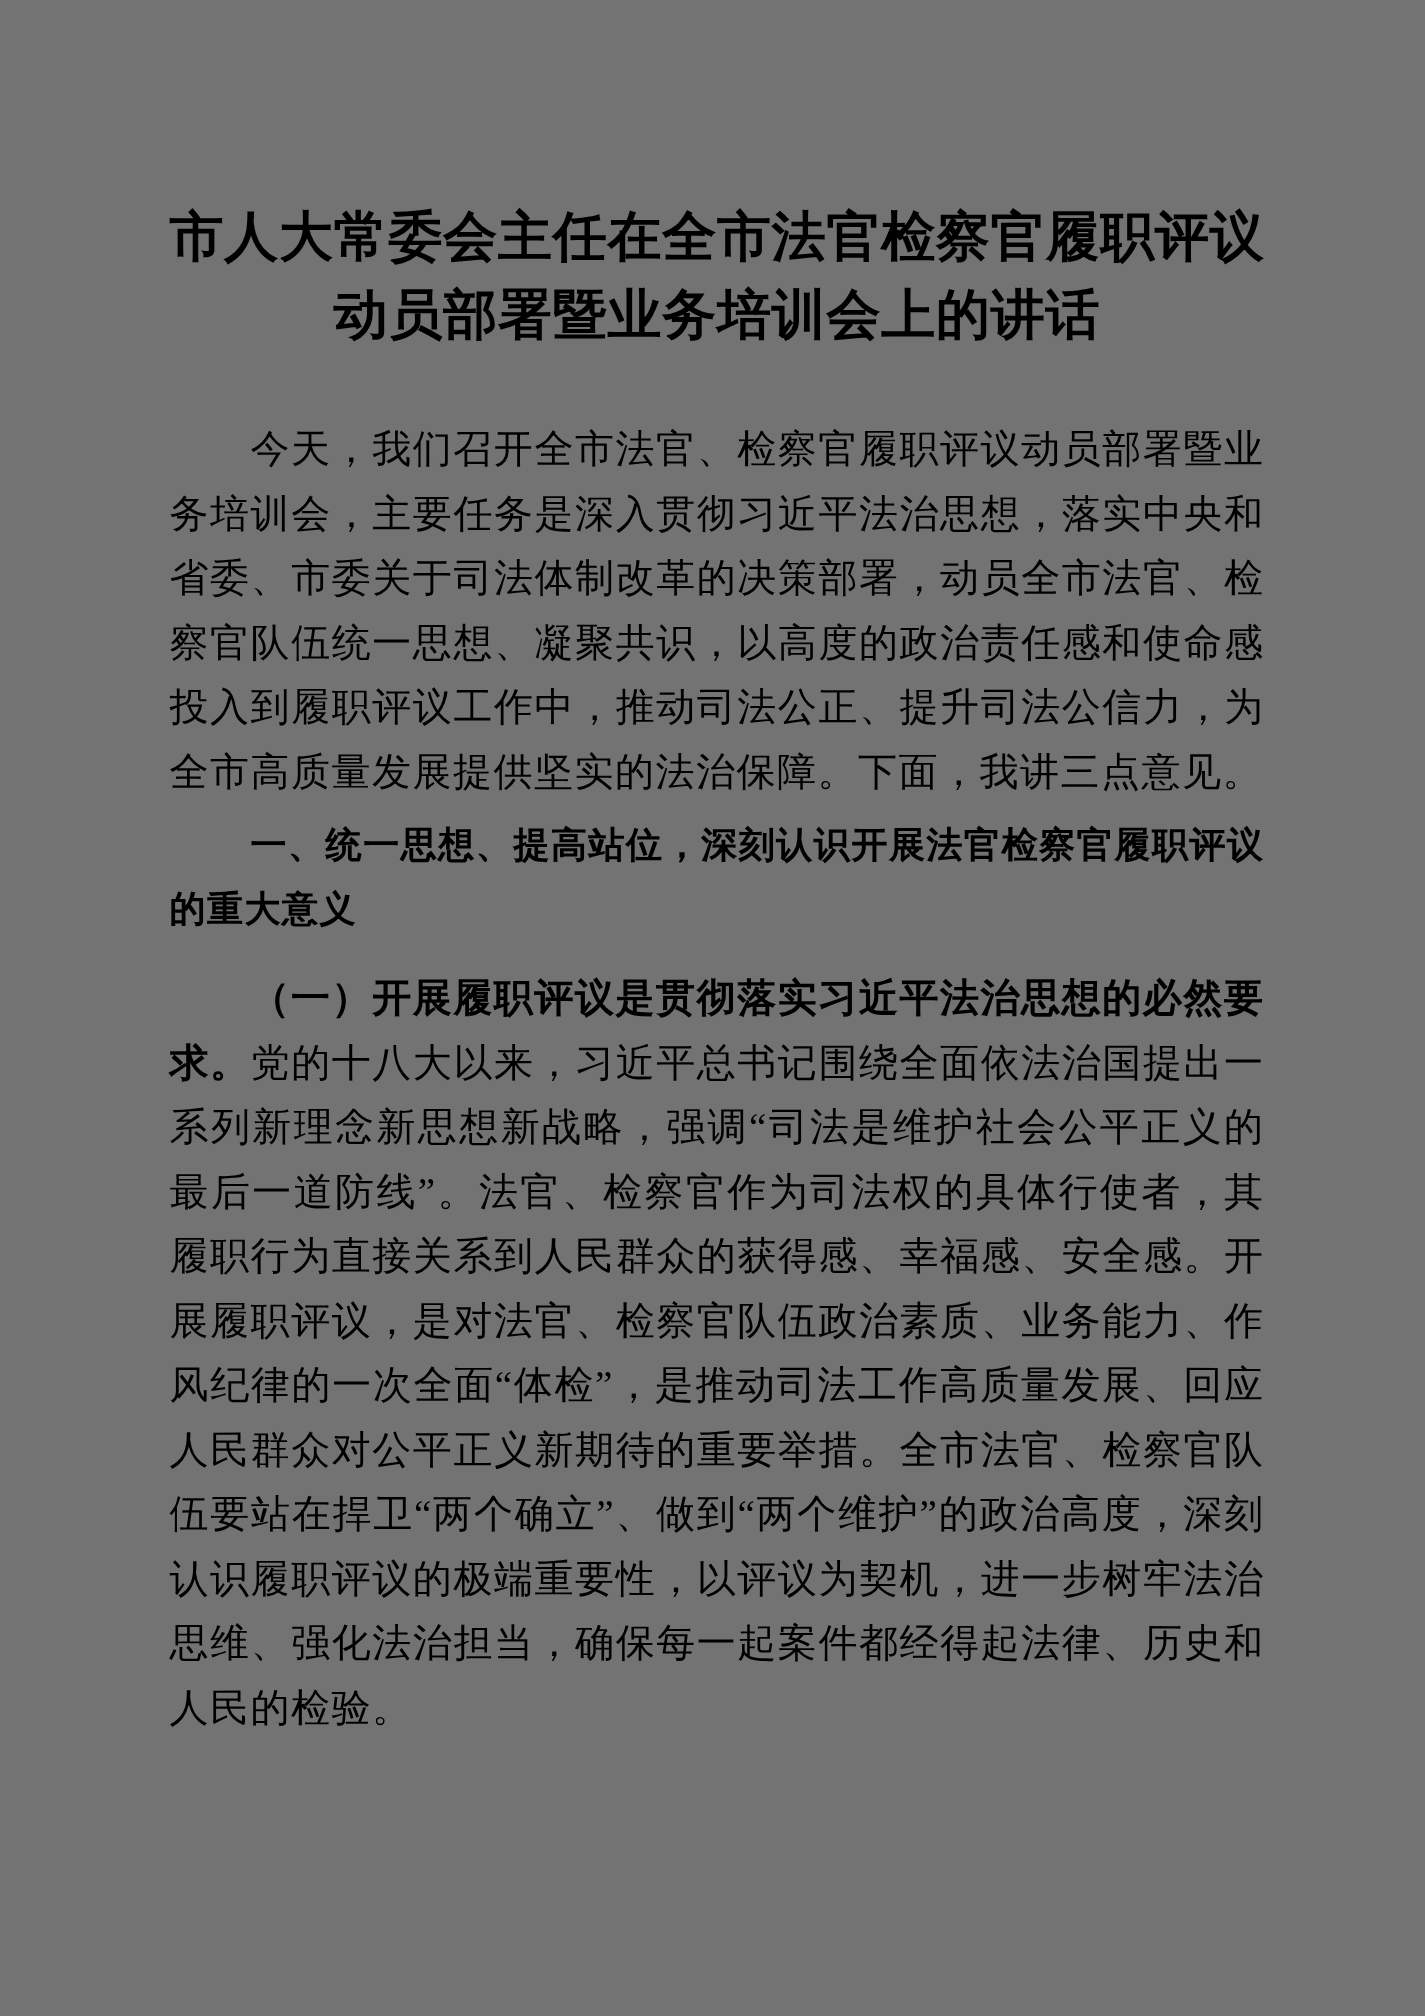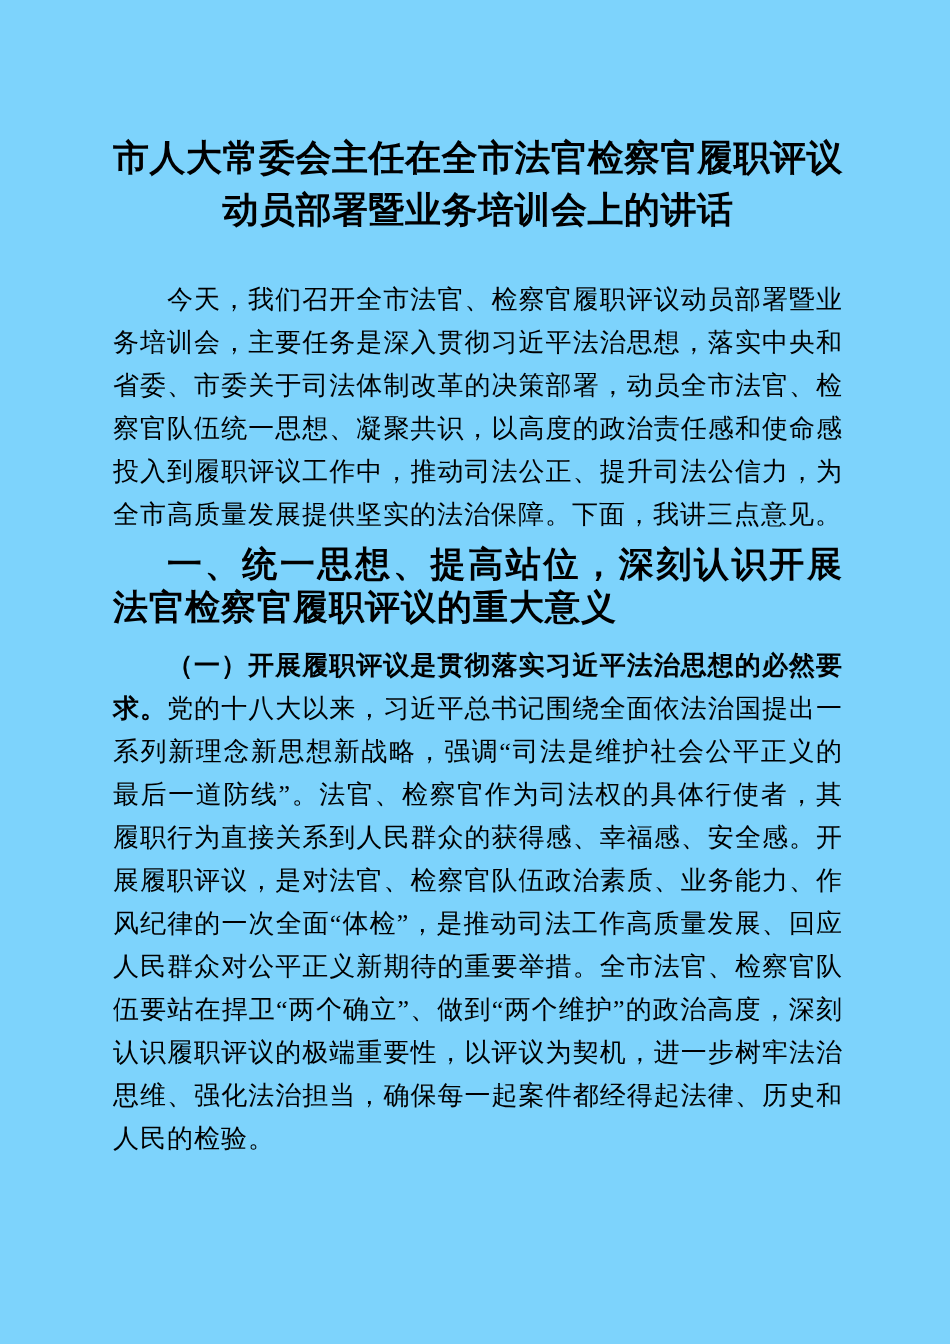--- a/index.html
+++ b/index.html
@@ -7,21 +7,21 @@
   body {
     width: 950px;
     height: 1344px;
     color: #000000;
     font-family: "Liberation Serif", "DejaVu Serif", serif;
     overflow: hidden;
   }
   .page {
     width: 950px;
     height: 1344px;
-    background: #7dd3fc;
+    background: #737373;
     padding: 132px 107px 12px 113px; 
     overflow: hidden;
   }
   .doc-title {
     font-size: 36px;
     line-height: 52px;
     font-weight: bold;
     text-align: center;
     letter-spacing: 0.5px;
     font-family: "Liberation Serif", "DejaVu Serif", serif;
@@ -30,21 +30,21 @@
   .body-para {
     font-size: 26px;
     line-height: 43px;
     letter-spacing: 1px;
     text-align: justify;
     text-indent: 54px;
     font-family: Liberation Serif, serif;
   }
   .section-heading {
     font-family: "Liberation Sans", "DejaVu Sans", sans-serif;
-    font-size: 35px;
+    font-size: 24px;
     line-height: 43px;
     letter-spacing: 1px;
     font-weight: bold;
     text-align: justify;
     text-indent: 54px;
     margin-top: 6px;
     margin-bottom: 8px;
   }
   .item-para { margin-top: 16px; }
   .lead {

